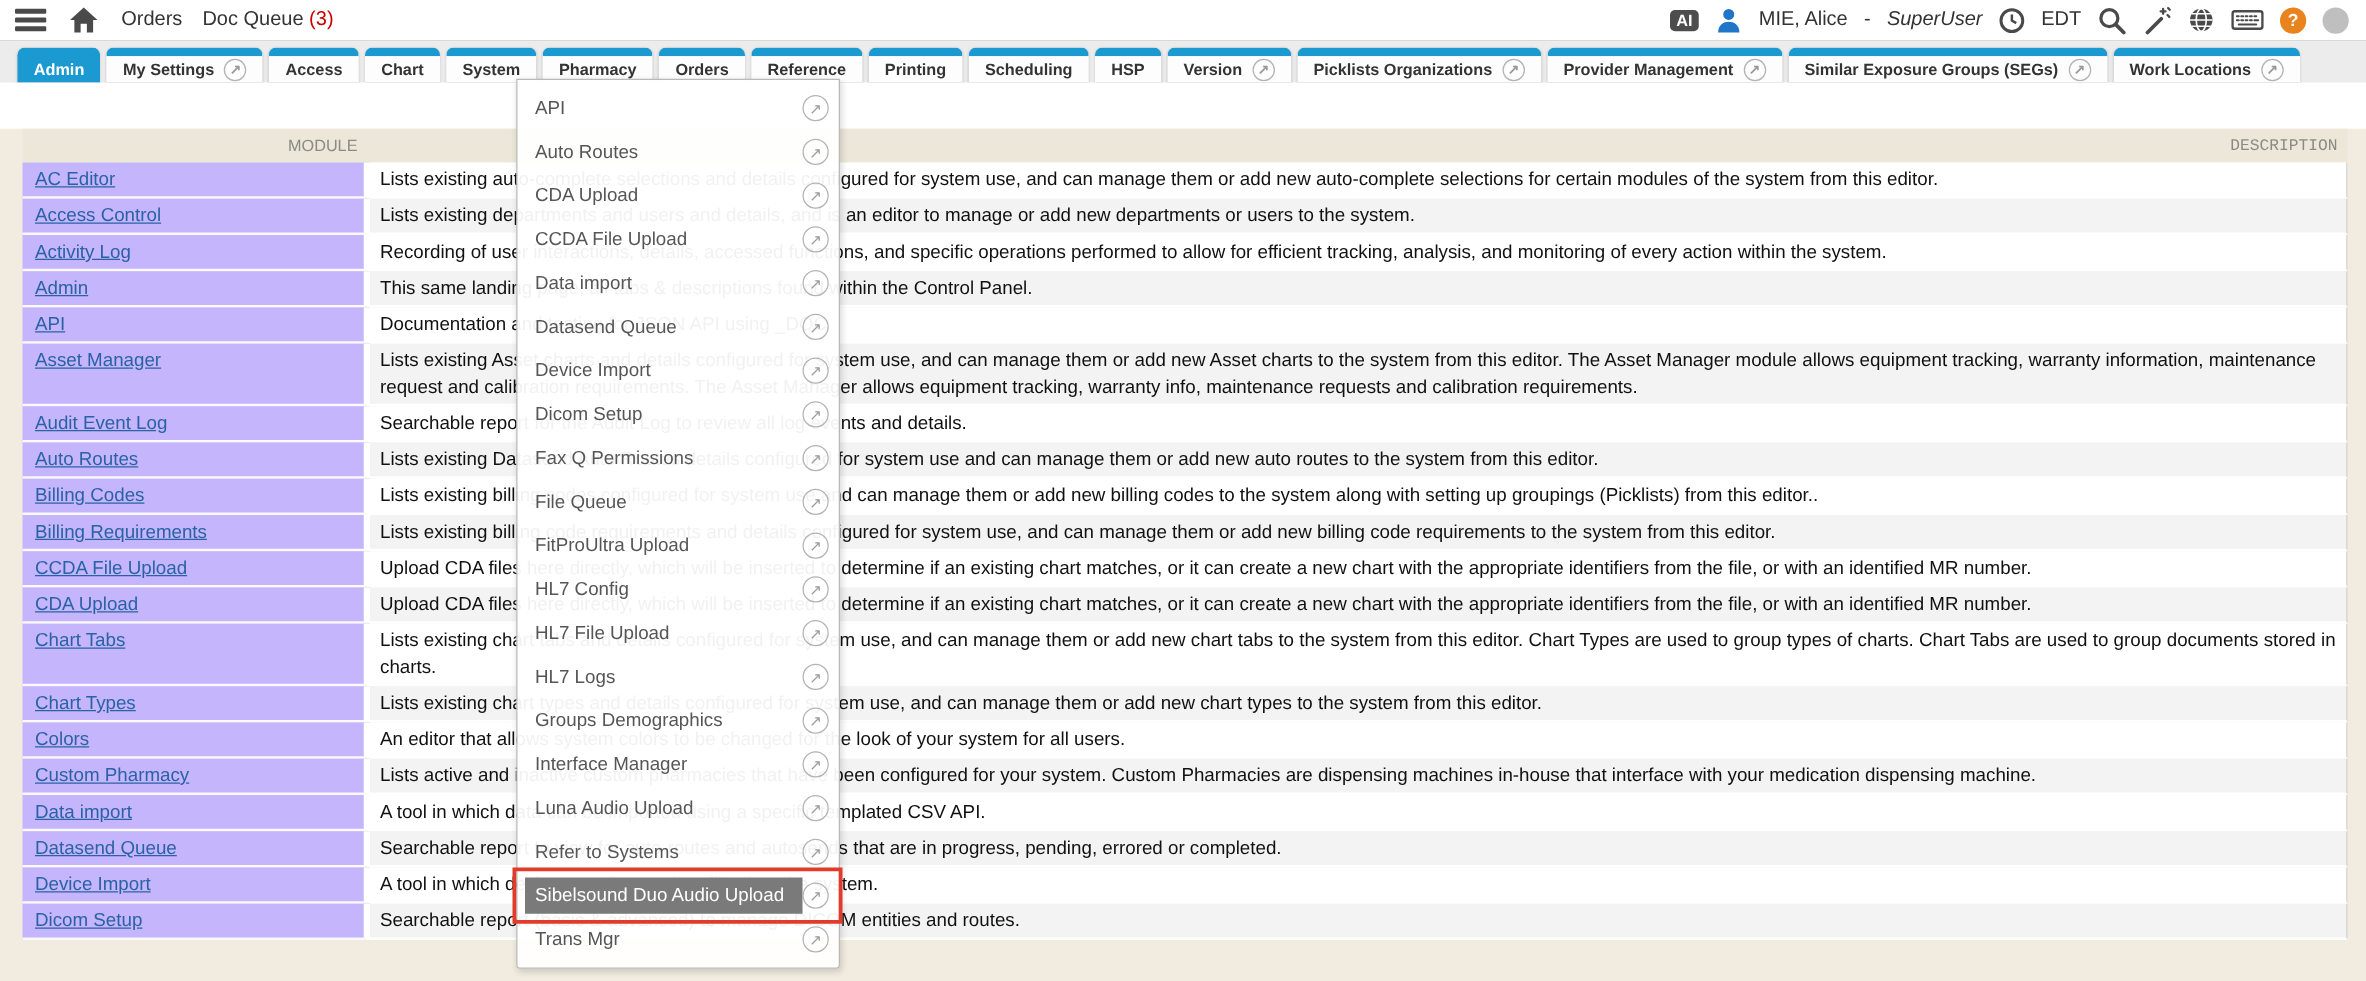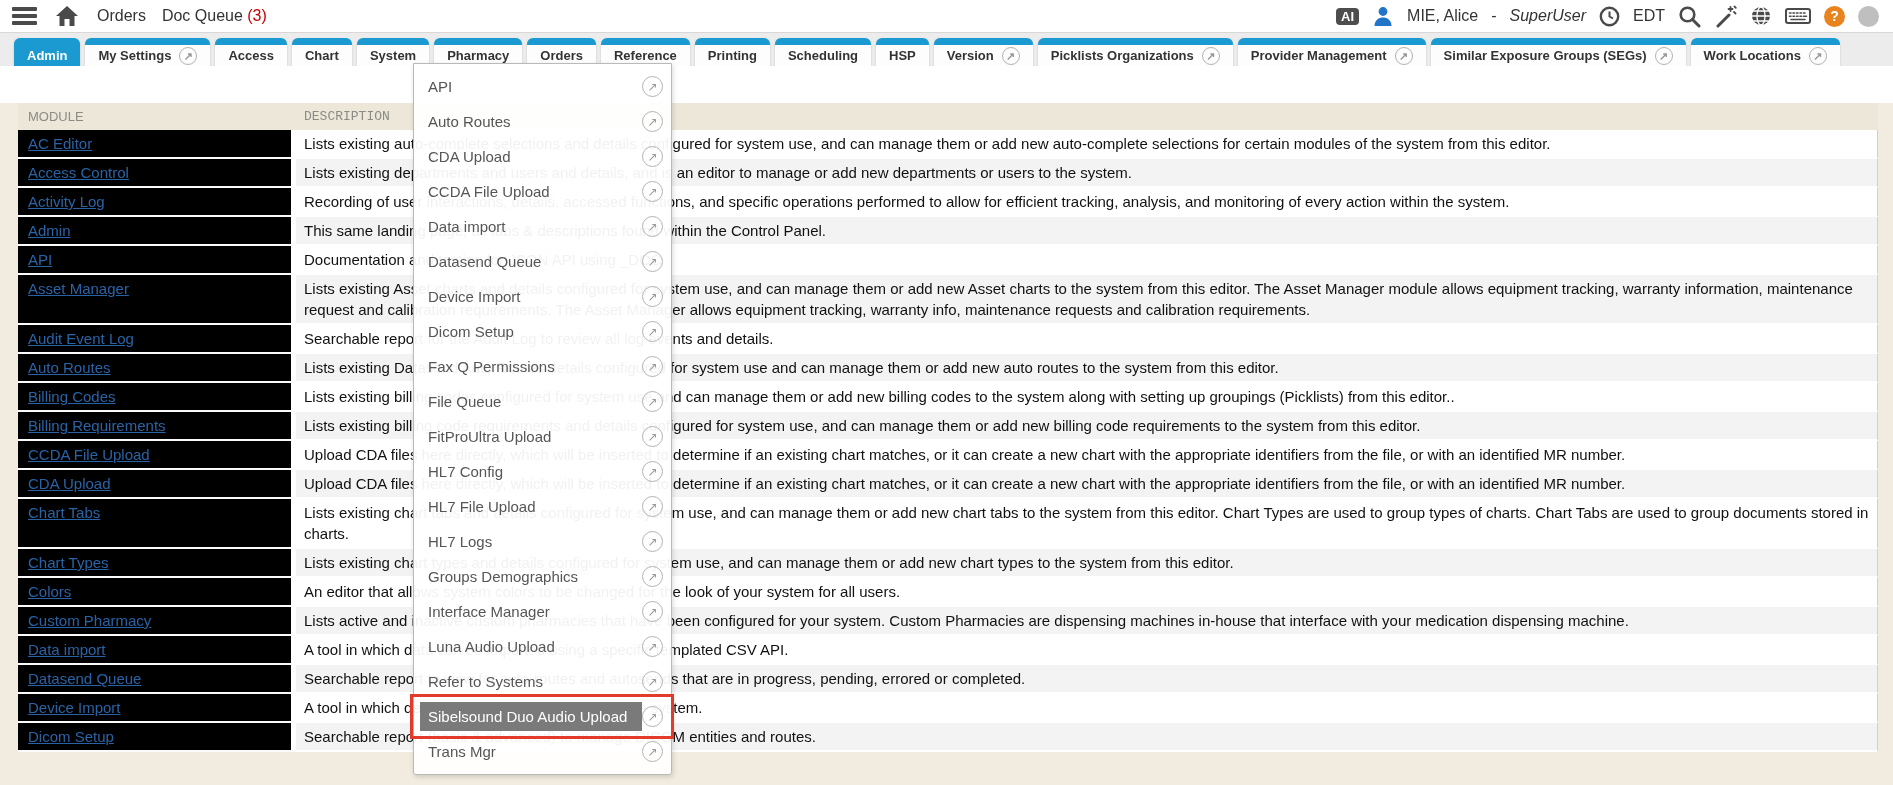--- a/index.html
+++ b/index.html
@@ -34,25 +34,25 @@
 
   
   .tabbar{height:33px;background:#ececec;display:flex;align-items:flex-end;padding:0 0 0 14px;gap:5px;overflow:hidden;}
   .tab{height:28px;background:#fdfdfd;border-top:7px solid var(--tab-blue);border-radius:6px 6px 0 0;display:flex;align-items:center;gap:8px;padding:0 13px;font-size:13px;color:#333;cursor:pointer;white-space:nowrap;box-shadow:0 1px 2px rgba(0,0,0,0.18);font-weight:bold;}
   .tab.active{background:var(--tab-blue);color:#fff;font-weight:bold;}
   .popup-icon{width:18px;height:18px;border:1px solid #b3b3b3;border-radius:50%;color:#999;font-size:11px;line-height:16px;display:inline-flex;align-items:center;justify-content:center;background:transparent;flex:0 0 auto;}
 
   
   .content{position:relative;height:752px;background:var(--page-beige);}
   .module-table{margin:37px 15px 0 18px;}
-  .t-head{display:flex;font-size:13px;color:#8b8b85;background:#ece7d9;}
+  .t-head{display:flex;font-size:13px;color:#8b8b85;background:#ece7d9;text-align:right;}
   .t-head .col-module{width:278px;padding:6px 10px;}
   .t-head .col-desc{flex:1;padding:6px 8px;font-family:Liberation Mono, monospace;}
   .t-row{display:flex;align-items:stretch;}
-  .cell-module{width:278px;background:#000000;border-right:5px solid #fff;border-bottom:2px solid #fafafa;padding:3px 10px;font-size:15px;line-height:21px;}
+  .cell-module{width:278px;background:#c4b5fd;border-right:5px solid #fff;border-bottom:2px solid #fafafa;padding:3px 10px;font-size:15px;line-height:21px;}
   .cell-module a{color:var(--link-blue);text-decoration:underline;cursor:pointer;}
   .cell-desc{flex:1;background:#fff;border-bottom:2px solid #fff;border-right:1px solid #cfcfcf;padding:3px 8px;font-size:15px;line-height:21px;color:#111;}
   .t-row:nth-child(even) .cell-desc{background:#f3f3f3;}
 
   
   .dropdown{position:absolute;left:413px;top:63px;width:259px;background:rgba(255,255,255,0.94);border:1px solid #b9b9b9;border-radius:0 0 3px 3px;box-shadow:1px 2px 5px rgba(0,0,0,0.15);padding:5px 0;z-index:10;}
   .menu-item{position:relative;height:35px;display:flex;align-items:center;padding:0 8px 0 6px;cursor:pointer;}
   .mi-label{flex:1;font-size:15px;color:#565656;padding:6px 8px;white-space:nowrap;overflow:hidden;}
   .menu-item .popup-icon{width:21px;height:21px;font-size:12px;}
   .menu-item.highlighted .mi-label{background:var(--highlight-gray);color:#fff;}

